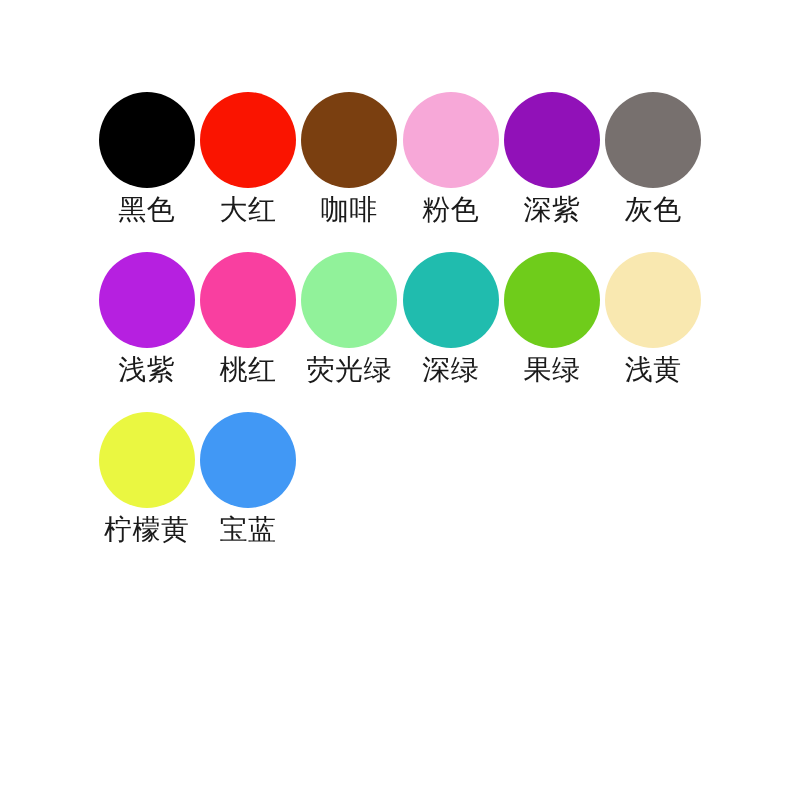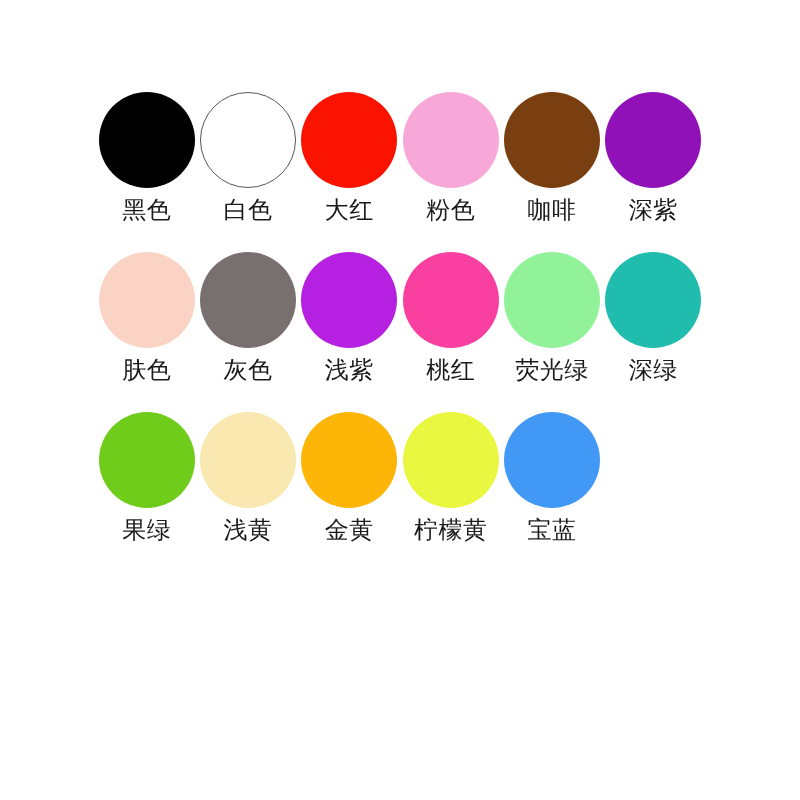--- a/index.html
+++ b/index.html
@@ -49,61 +49,53 @@
     box-sizing: border-box;
     flex: none;
   }
 
   .swatch-dot.outlined {
     border: 1px solid #555555;
   }
 
   .swatch-label {
     margin-top: 9px;
-    font-size: 24px;
+    font-size: 28px;
     line-height: 26px;
     color: #1a1a1a;
     white-space: nowrap;
     letter-spacing: 0.5px;
     text-align: center;
     font-weight: 400;
   }
 </style>
 </head>
 <body>
 
 <div id="swatch-board">
   <div class="swatch-grid">
       <div class="swatch-cell">
         <div class="swatch-dot" style="background-color: rgb(0, 0, 0);"></div>
         <div class="swatch-label">黑色</div>
       </div>
       <div class="swatch-cell">
-        <div class="swatch-dot outlined" style="background-color: rgb(255, 255, 255); border-color: rgb(85, 85, 85);"></div>
-        <div class="swatch-label">白色</div>
+        <div class="swatch-dot" style="background-color: rgb(250, 20, 0);"></div>
+        <div class="swatch-label">大红</div>
       </div>
       <div class="swatch-cell">
-        <div class="swatch-dot" style="background-color: rgb(250, 20, 0);"></div>
-        <div class="swatch-label">大红</div>
+        <div class="swatch-dot" style="background-color: rgb(122, 63, 16);"></div>
+        <div class="swatch-label">咖啡</div>
       </div>
       <div class="swatch-cell">
         <div class="swatch-dot" style="background-color: rgb(247, 168, 216);"></div>
         <div class="swatch-label">粉色</div>
       </div>
       <div class="swatch-cell">
-        <div class="swatch-dot" style="background-color: rgb(122, 63, 16);"></div>
-        <div class="swatch-label">咖啡</div>
-      </div>
-      <div class="swatch-cell">
         <div class="swatch-dot" style="background-color: rgb(145, 17, 184);"></div>
         <div class="swatch-label">深紫</div>
-      </div>
-      <div class="swatch-cell">
-        <div class="swatch-dot" style="background-color: rgb(251, 211, 196);"></div>
-        <div class="swatch-label">肤色</div>
       </div>
       <div class="swatch-cell">
         <div class="swatch-dot" style="background-color: rgb(119, 112, 110);"></div>
         <div class="swatch-label">灰色</div>
       </div>
       <div class="swatch-cell">
         <div class="swatch-dot" style="background-color: rgb(182, 32, 224);"></div>
         <div class="swatch-label">浅紫</div>
       </div>
       <div class="swatch-cell">
@@ -120,24 +112,20 @@
       </div>
       <div class="swatch-cell">
         <div class="swatch-dot" style="background-color: rgb(111, 204, 27);"></div>
         <div class="swatch-label">果绿</div>
       </div>
       <div class="swatch-cell">
         <div class="swatch-dot" style="background-color: rgb(249, 232, 176);"></div>
         <div class="swatch-label">浅黄</div>
       </div>
       <div class="swatch-cell">
-        <div class="swatch-dot" style="background-color: rgb(253, 182, 8);"></div>
-        <div class="swatch-label">金黄</div>
-      </div>
-      <div class="swatch-cell">
         <div class="swatch-dot" style="background-color: rgb(234, 247, 65);"></div>
         <div class="swatch-label">柠檬黄</div>
       </div>
       <div class="swatch-cell">
         <div class="swatch-dot" style="background-color: rgb(65, 152, 245);"></div>
         <div class="swatch-label">宝蓝</div>
       </div>
     </div>
 </div>
 

